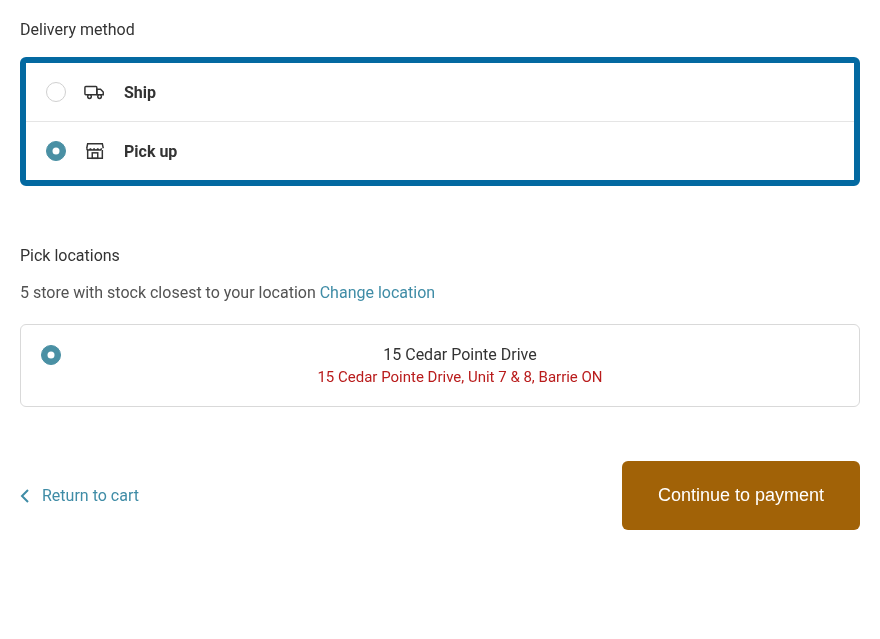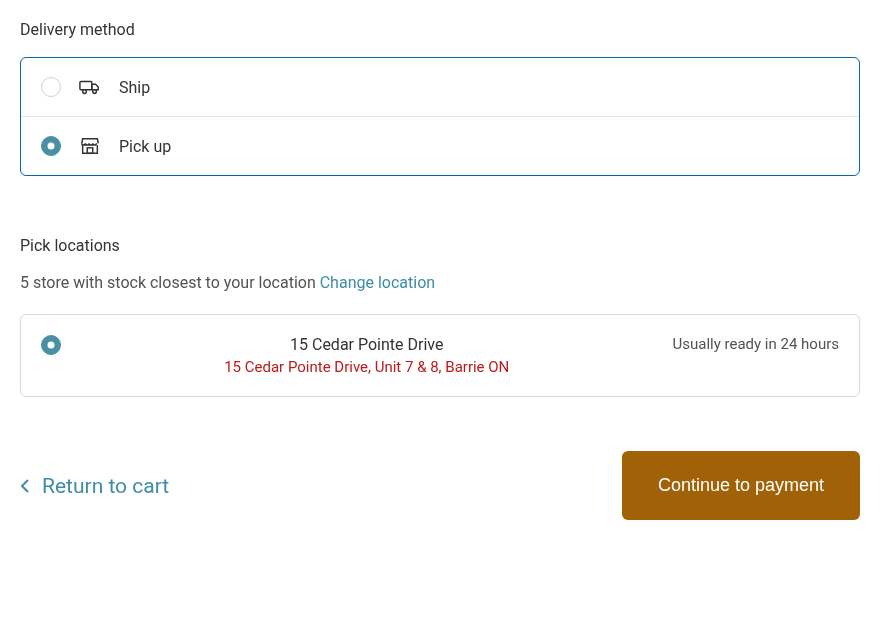--- a/index.html
+++ b/index.html
@@ -10,23 +10,24 @@
       width: 880px;
       color: #333;
     }
     .section-heading {
       font-size: 16px;
       font-weight: 400;
       color: #333;
       margin-bottom: 18px;
     }
     .delivery-box {
-      border: 1px solid #0369a1;
+      border: 6px solid #0369a1;
       border-radius: 6px;
       overflow: hidden;
+      font-weight: bold;
     }
     .delivery-option {
       display: flex;
       align-items: center;
       padding: 18px 20px;
       gap: 18px;
       cursor: pointer;
     }
     .delivery-option + .delivery-option {
       border-top: 1px solid #e5e5e5;
@@ -108,21 +109,21 @@
       display: flex;
       align-items: center;
       justify-content: space-between;
       margin-top: 54px;
     }
     .return-link {
       display: flex;
       align-items: center;
       gap: 12px;
       color: #3f8ca6;
-      font-size: 21px;
+      font-size: 16px;
       cursor: pointer;
     }
     .return-link svg { width: 10px; height: 16px; }
     .continue-btn {
       background: #a16207;
       color: #fff;
       border: none;
       border-radius: 6px;
       padding: 24px 36px;
       font-size: 18px;
@@ -173,21 +174,20 @@
     <span> </span>
     <span class="change-link">Change location</span>
   </p>
 
   <div class="store-box">
     <div class="radio selected"></div>
     <div class="store-info">
       <div class="store-name">15 Cedar Pointe Drive</div>
       <div class="store-address">15 Cedar Pointe Drive, Unit 7 &amp; 8, Barrie ON</div>
     </div>
-    <div class="store-ready">Usually ready in 24 hours</div>
   </div>
 </div>
 
 <div class="footer-row">
   <div class="return-link">
     <svg viewBox="0 0 10 16">
       <path d="M8 2 L2 8 L8 14" fill="none" stroke="#3f8ca6" stroke-width="2"></path>
     </svg>
     <span>Return to cart</span>
   </div>

